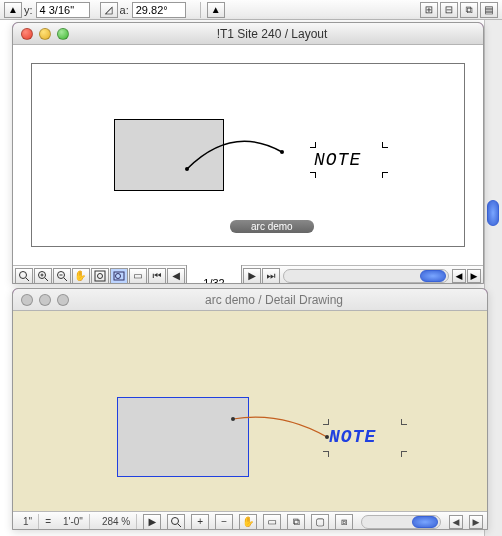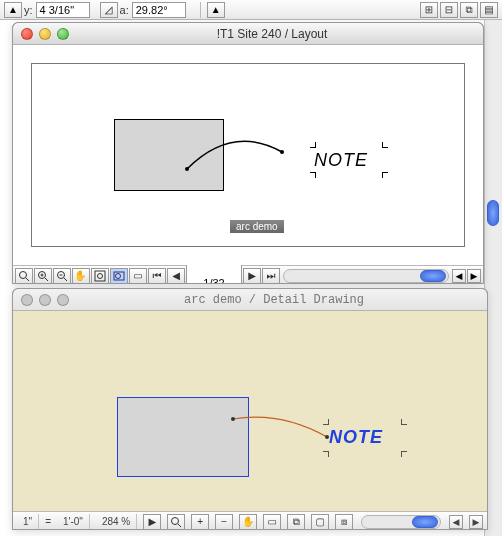--- a/index.html
+++ b/index.html
@@ -58,21 +58,21 @@
 
   .titlebar {
     height: 22px;
     background: linear-gradient(#f8f8f8,#d8d8d8);
     border-bottom: 1px solid #b4b4b4;
     display: flex;
     align-items: center;
     padding: 0 8px;
     position: relative;
   }
-  .titlebar.inactive { background: linear-gradient(#f2f2f2,#e4e4e4); font-family: Liberation Mono, monospace; }
+  .titlebar.inactive { background: linear-gradient(#f2f2f2,#e4e4e4); }
   .traffic { display:flex; gap:6px; }
   .tl { width:12px; height:12px; border-radius:50%; border:1px solid rgba(0,0,0,.25); }
   .tl.red { background: radial-gradient(circle at 35% 30%, #ff8a7a, #e8412f); }
   .tl.yel { background: radial-gradient(circle at 35% 30%, #ffe27a, #e6b02a); }
   .tl.grn { background: radial-gradient(circle at 35% 30%, #a4e89a, #3fb732); }
   .tl.gray { background: #c8c8c8; }
   .title { flex:1; text-align:center; font-size:12px; color:#333; }
   .titlebar.inactive .title { color:#777; }
 
   .canvas-area { position:relative; background:#fff; }
@@ -93,21 +93,21 @@
 
   .rect-shape {
     position:absolute;
     background:#d6d6d6;
     border:1px solid #000;
   }
   .win2 .rect-shape { border:1px solid #2040e0; }
 
   .note-text {
     position:absolute;
-    font-family: Liberation Sans, sans-serif;
+    font-family: Liberation Mono, monospace;
     font-size:18px;
     font-style: italic;
     letter-spacing: 1px;
   }
   .win2 .note-text { color:#2040e0; font-weight:bold; font-size:18px; }
 
   .crop-mark { position:absolute; width:8px; height:8px; }
   .crop-mark::before, .crop-mark::after { content:""; position:absolute; background:#000; }
   .crop-mark::before { width:6px; height:1px; }
   .crop-mark::after { width:1px; height:6px; }
@@ -115,22 +115,22 @@
   .crop-tr::before { right:2px; top:7px; } .crop-tr::after { right:7px; top:2px; }
   .crop-bl::before { left:2px; bottom:7px; } .crop-bl::after { left:7px; bottom:2px; }
   .crop-br::before { right:2px; bottom:7px; } .crop-br::after { right:7px; bottom:2px; }
   .crop-mark.dot::before,.crop-mark.dot::after{background:#555}
 
   .caption {
     position:absolute;
     background: linear-gradient(#888,#666);
     color:#fff;
     font-size:10px;
-    padding:1px 6px;
-    border-radius:0;
+    padding:1px 21px;
+    border-radius:6px;
   }
 
   svg.arc { position:absolute; overflow:visible; pointer-events:none; }
 
   .bottombar {
     height: 20px;
     background: linear-gradient(#fdfdfd,#e4e4e4);
     border-top: 1px solid #b8b8b8;
     display:flex;
     align-items:center;

